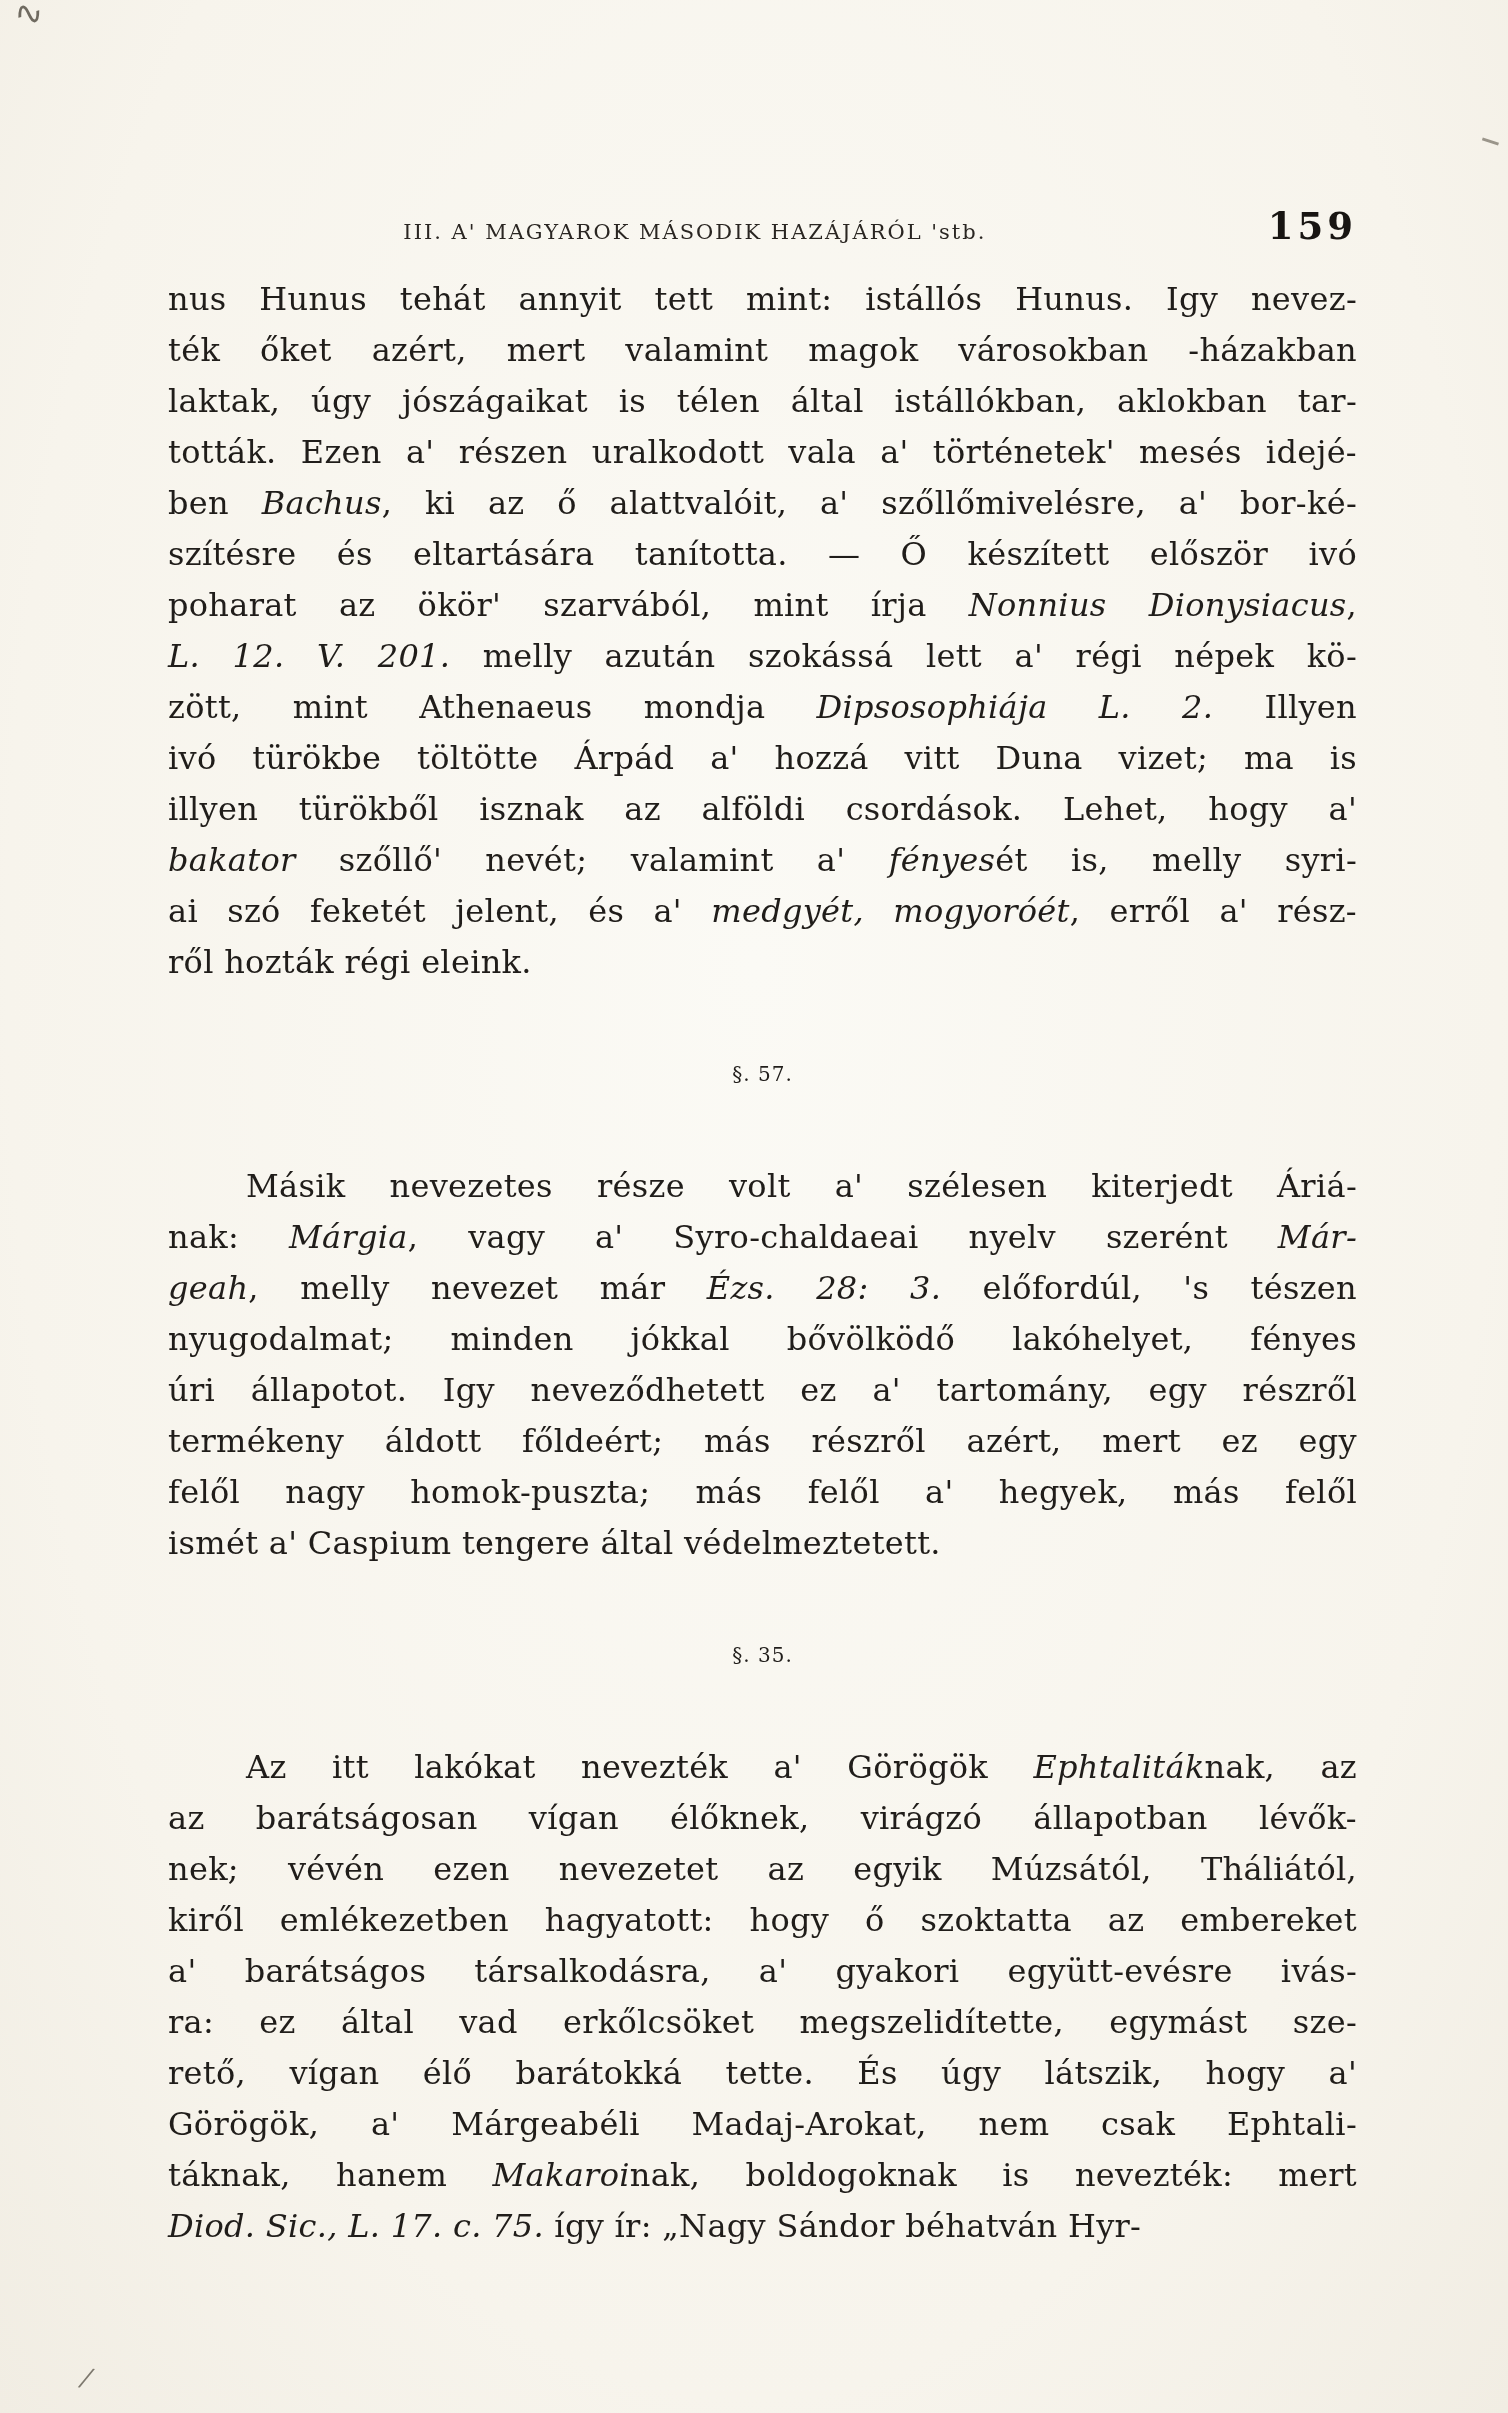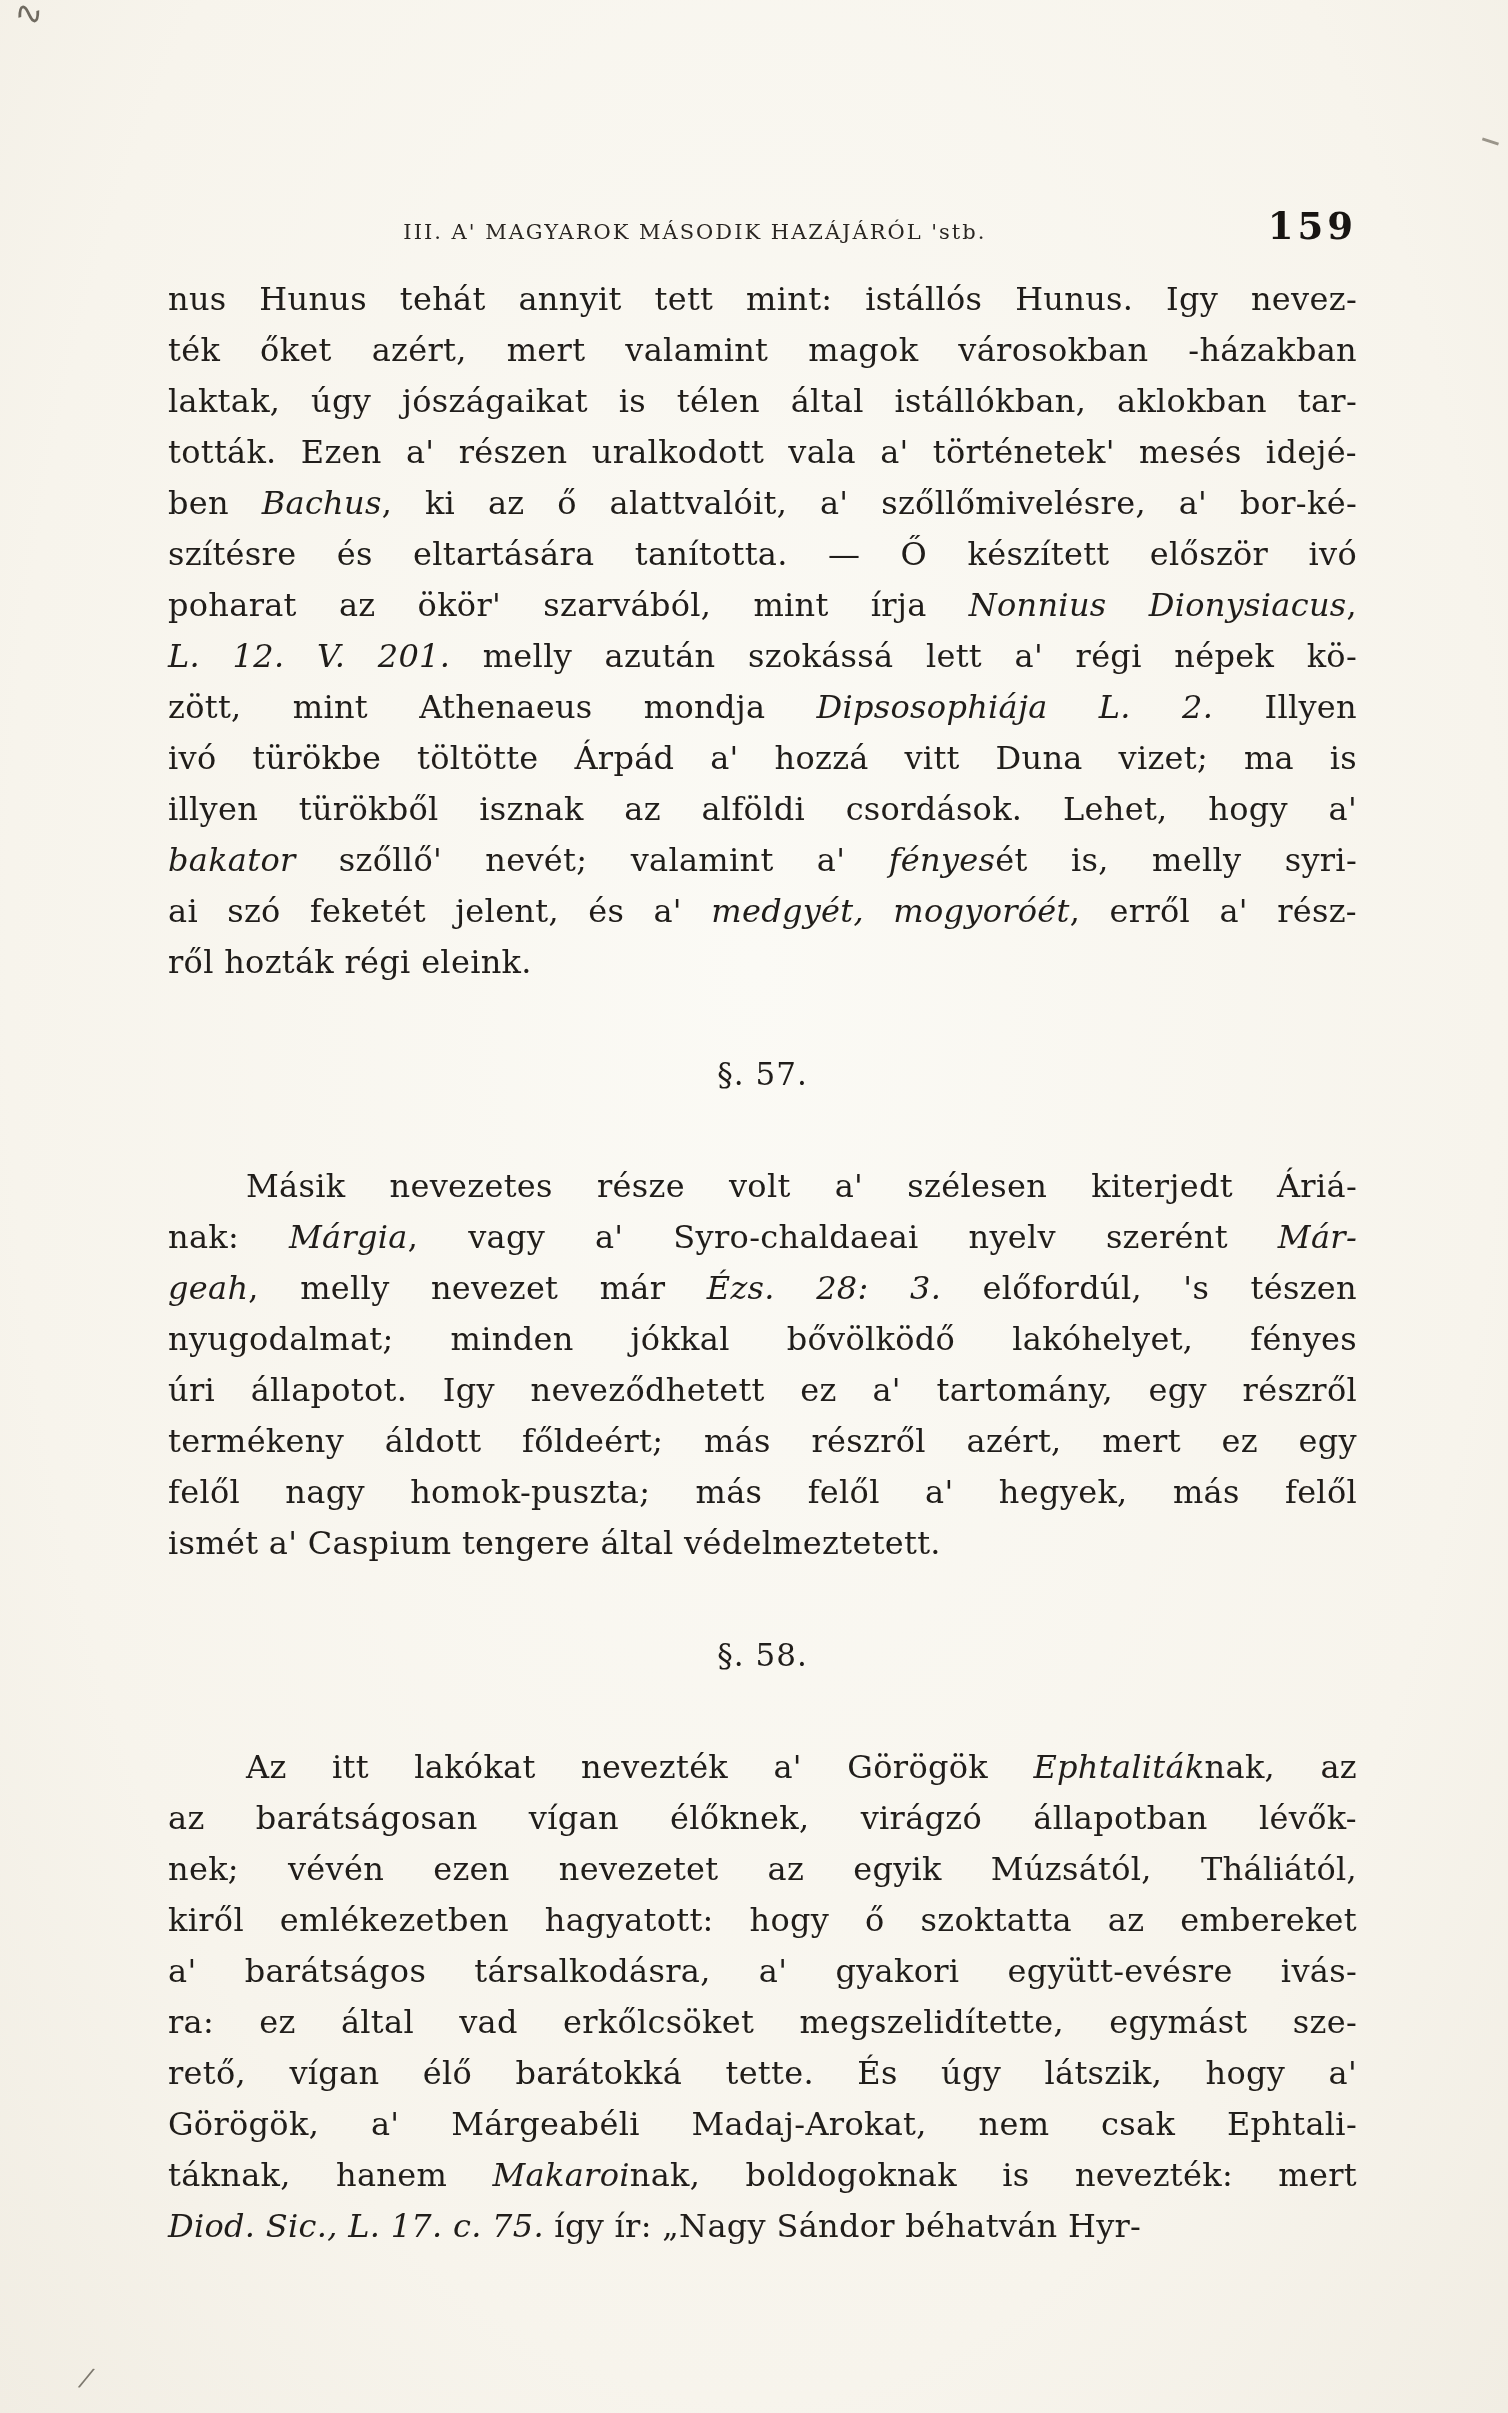--- a/index.html
+++ b/index.html
@@ -63,21 +63,21 @@
   .line.last {
     text-align-last: left;
   }
   .line.indent {
     text-indent: 78px;
   }
   .italic { font-style: italic; }
 
   .section-heading {
     text-align: center;
-    font-size: 31px;
+    font-size: 20px;
     margin: 61px 0 61px 0;
     letter-spacing: 1px;
   }
 
   
   .artifact {
     position: absolute;
     color: #8a857c;
     pointer-events: none;
   }
@@ -139,21 +139,21 @@
       <div class="paragraph">
         <div class="line indent">Másik nevezetes része volt a' szélesen kiterjedt Áriá-</div>
         <div class="line">nak: <span class="italic">Márgia</span>, vagy a' Syro-chaldaeai nyelv szerént <span class="italic">Már-</span></div>
         <div class="line"><span class="italic">geah</span>, melly nevezet már <span class="italic">Ézs. 28: 3.</span> előfordúl, 's tészen</div>
         <div class="line">nyugodalmat; minden jókkal bővölködő lakóhelyet, fényes</div>
         <div class="line">úri állapotot. Igy neveződhetett ez a' tartomány, egy részről</div>
         <div class="line">termékeny áldott főldeért; más részről azért, mert ez egy</div>
         <div class="line">felől nagy homok-puszta; más felől a' hegyek, más felől</div>
         <div class="line last">ismét a' Caspium tengere által védelmeztetett.</div>
       </div>
-      <div class="section-heading">§. 58.</div>
+      <div class="section-heading">§. 35.</div>
       <div class="paragraph">
         <div class="line indent">Az itt lakókat nevezték a' Görögök <span class="italic">Ephtaliták</span>nak, az</div>
         <div class="line">az barátságosan vígan élőknek, virágzó állapotban lévők-</div>
         <div class="line">nek; vévén ezen nevezetet az egyik Múzsától, Tháliától,</div>
         <div class="line">kiről emlékezetben hagyatott: hogy ő szoktatta az embereket</div>
         <div class="line">a' barátságos társalkodásra, a' gyakori együtt-evésre ivás-</div>
         <div class="line">ra: ez által vad erkőlcsöket megszelidítette, egymást sze-</div>
         <div class="line">rető, vígan élő barátokká tette. És úgy látszik, hogy a'</div>
         <div class="line">Görögök, a' Márgeabéli Madaj-Arokat, nem csak Ephtali-</div>
         <div class="line">táknak, hanem <span class="italic">Makaroi</span>nak, boldogoknak is nevezték: mert</div>

